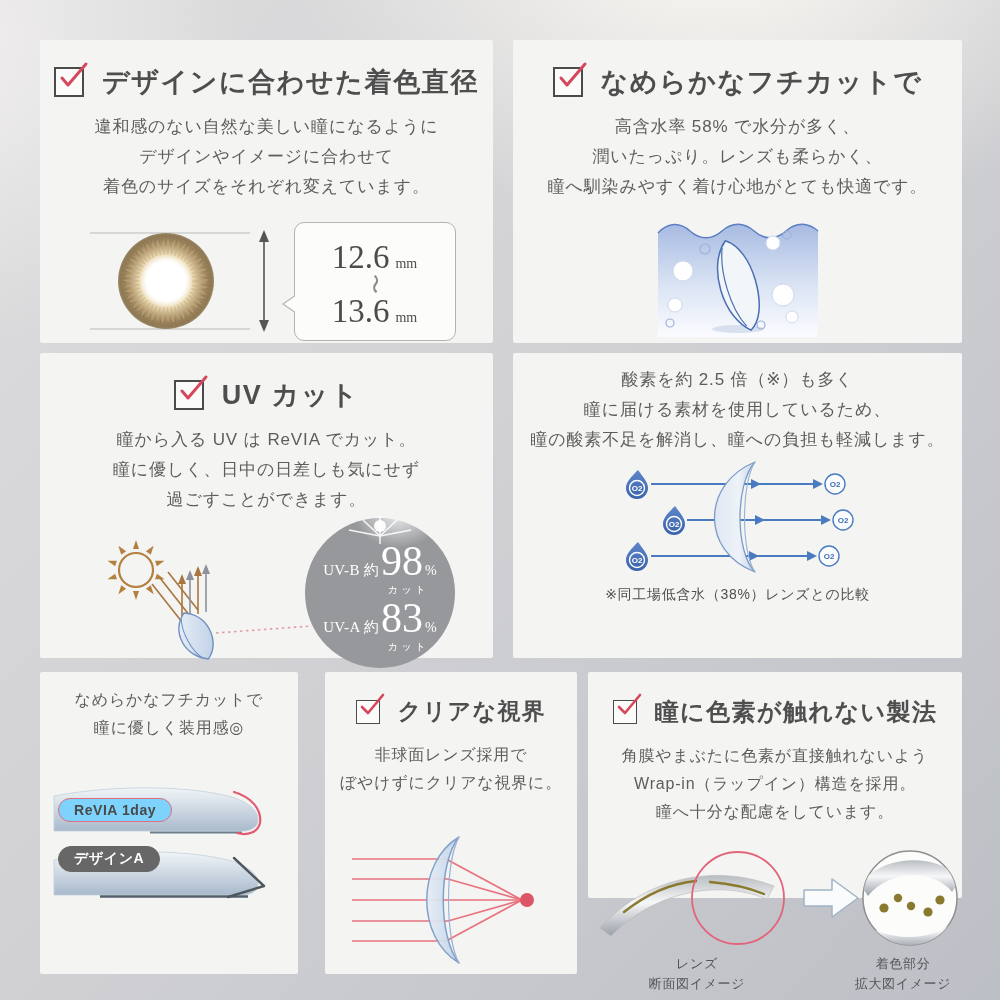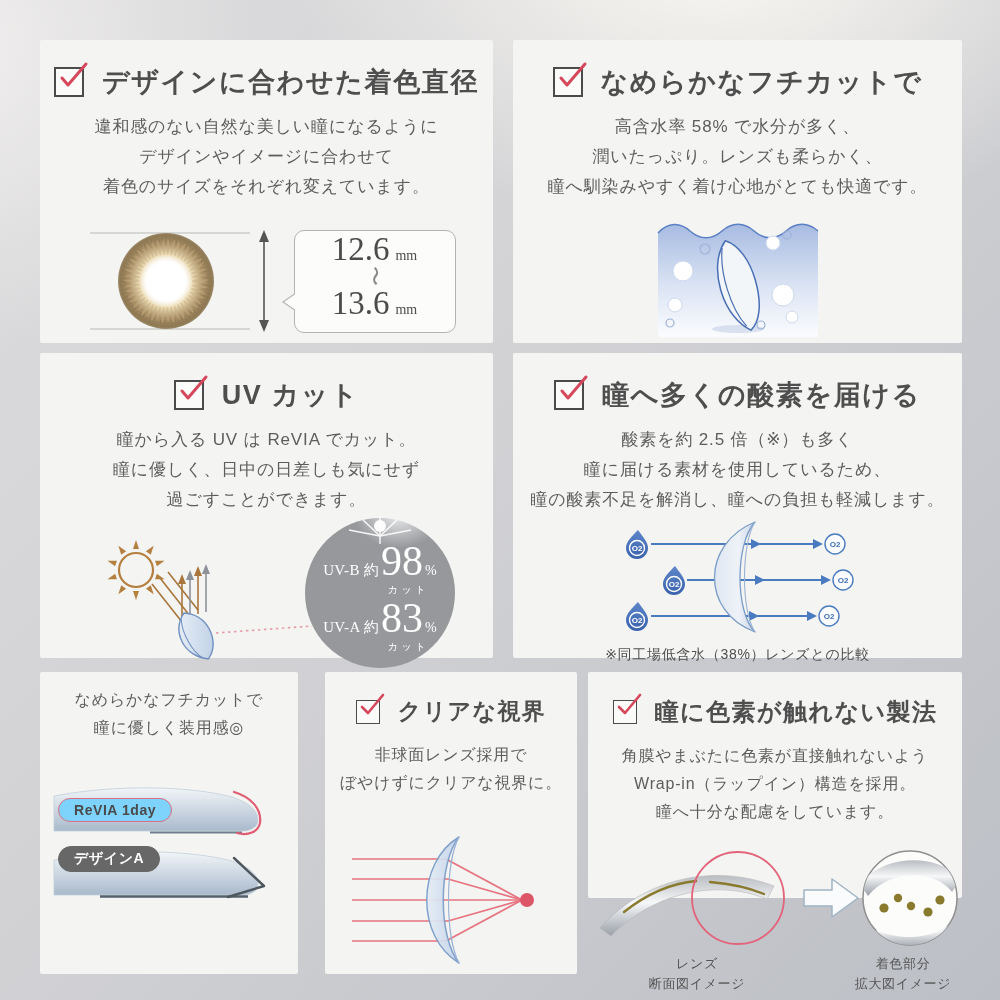--- a/index.html
+++ b/index.html
@@ -30,21 +30,21 @@
     font-size:17px;color:#5d5d5d;letter-spacing:0.05em;line-height:1.75;
     white-space:pre-line;margin:12px 10px 0;
   }
   .small .card-body{font-size:16px;margin-top:14px;}
   .figure{position:relative;}
 
   
   .fig-diameter{display:flex;align-items:center;justify-content:center;gap:6px;margin-top:14px;}
   .bubble{
     position:relative;width:148px;border:1px solid #b3b3b0;border-radius:10px;
-    background:#fcfcfb;padding:0 6px 10px;text-align:center;
+    background:#fcfcfb;padding:16px 6px 10px;text-align:center;
     font-family:"Liberation Serif","DejaVu Serif",serif;color:#4c4c4c;
   }
   .bubble:before{content:"";position:absolute;left:-13px;top:62%;
     border-top:9px solid transparent;border-bottom:9px solid transparent;border-right:13px solid #b3b3b0;}
   .bubble:after{content:"";position:absolute;left:-11px;top:62%;
     border-top:9px solid transparent;border-bottom:9px solid transparent;border-right:13px solid #fcfcfb;}
   .mm-row{display:flex;align-items:baseline;justify-content:center;gap:6px;}
   .mm-num{font-size:33px;line-height:1.1;}
   .mm-unit{font-size:14px;}
   .tilde{display:block;transform:rotate(90deg);font-size:20px;color:#8a8a8a;line-height:0.9;height:18px;}
@@ -258,28 +258,20 @@
         <span class="uv-label">UV-A 約</span>
         <span class="uv-num">83</span>
         <span class="uv-pct">%</span>
       </div>
       <div class="uv-cut">カット</div>
     </div>
   </div>
 </section>
 
 <section class="card c4">
-  <div class="title-row">
-    <span class="checkbox">
-      <svg width="32" height="30">
-        <polyline points="5,17 11,24 29,3" fill="none" stroke="#d5485c" stroke-width="3" stroke-linecap="round" stroke-linejoin="round"></polyline>
-      </svg>
-    </span>
-    <h2 class="card-title">瞳へ多くの酸素を届ける</h2>
-  </div>
   <p class="card-body">酸素を約 2.5 倍（※）も多く
 瞳に届ける素材を使用しているため、
 瞳の酸素不足を解消し、瞳への負担も軽減します。</p>
   <div class="figure" style="margin-top:4px;">
     <svg width="310" height="118">
       <defs>
         <linearGradient id="o2lens" x1="0" y1="0" x2="1" y2="0">
           <stop offset="0%" stop-color="#dfe7f2"></stop>
             <stop offset="60%" stop-color="#eef2f8"></stop>
             <stop offset="100%" stop-color="#c7d4e6"></stop>

